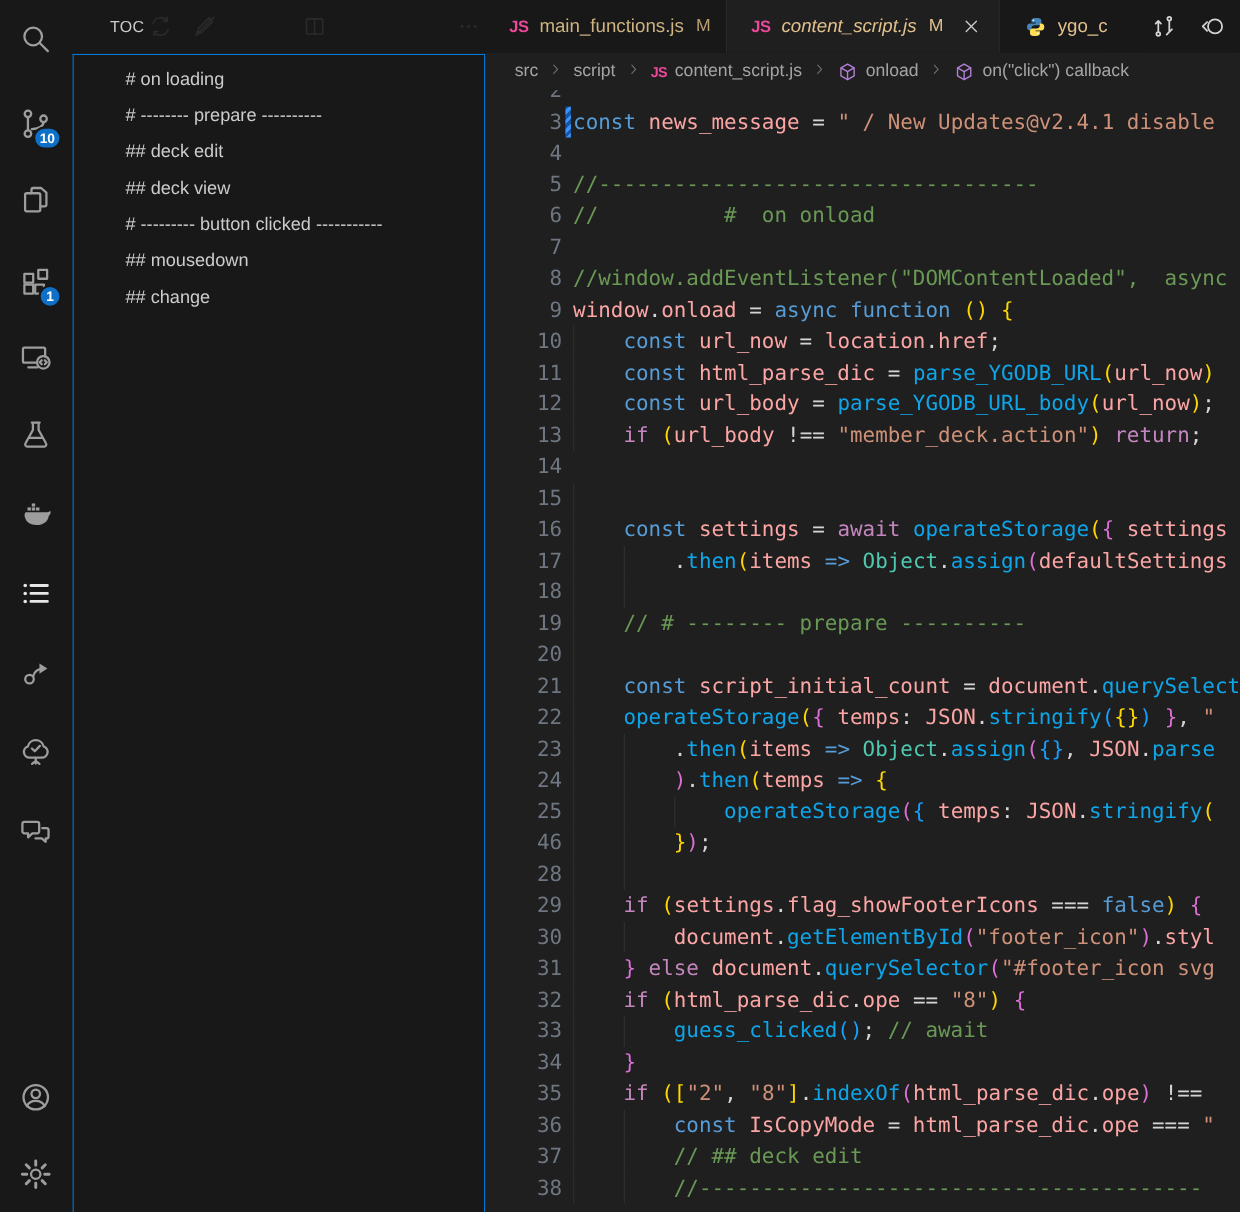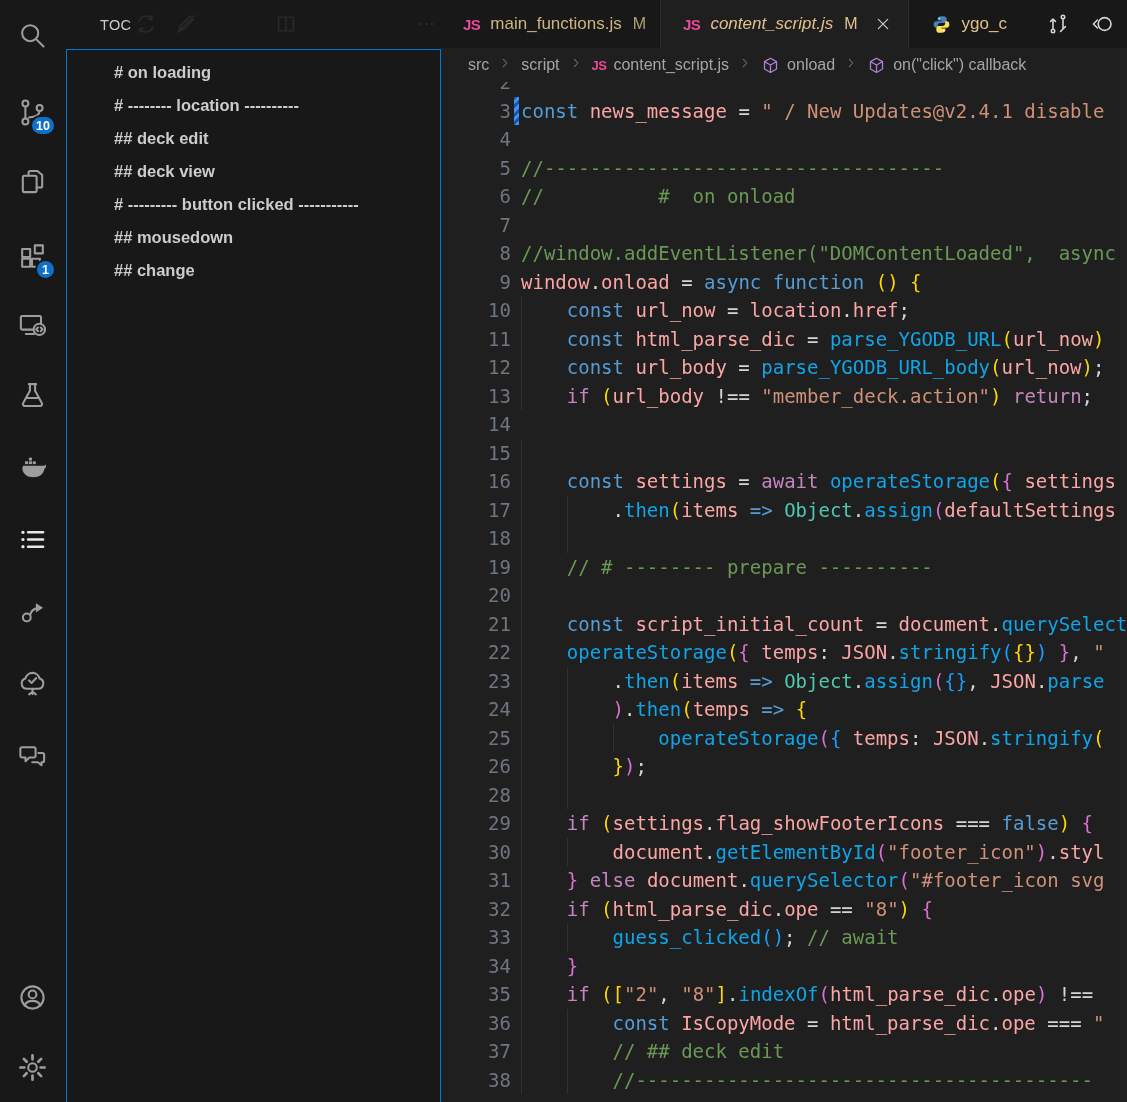--- a/index.html
+++ b/index.html
@@ -16,21 +16,21 @@
     background:#0e70c8; color:#fff; border-radius:11px; font-size:12.5px; font-weight:bold;
     display:flex; align-items:center; justify-content:center; border:2px solid #181818; }
 
   
   #sidebar { position:absolute; left:65px; top:0; width:376px; height:1102px; background:#181818; z-index:4; }
   #sidebar-header { position:relative; height:49px; display:flex; align-items:center; padding-left:35px; }
   #sidebar-title { font-size:14.5px; color:#cccccc; letter-spacing:0.3px; }
   .ghost-action { position:absolute; top:13px; width:24px; height:24px; color:#c5c5c5; opacity:0.10; }
   .ghost-action svg { width:22px; height:22px; }
   #sidebar-body { position:absolute; left:1px; top:49px; width:375px; height:1053px;
-    border:1.5px solid #0078d4; border-bottom:none; background:#181818; overflow:hidden;font-weight:bold; }
+    border:1.5px solid #0078d4; border-bottom:none; background:#181818; overflow:hidden; }
   .toc-item { height:33px; line-height:33px; padding-left:47px; font-size:16.5px; color:#cccccc;
     white-space:nowrap; cursor:pointer; margin-top:0; }
   #toc-list { padding-top:6px; }
 
   
   #editorgroup { position:absolute; left:441px; top:0; width:686px; height:1102px; background:#1f1f1f; }
   #tabbar { position:absolute; left:0; top:0; width:686px; height:48px; background:#181818; display:flex; }
   .tab { position:relative; height:48px; display:flex; align-items:center; padding:0 14px 0 22px;
     background:#181818; border-right:1px solid #2b2b2b; cursor:pointer; flex:0 0 auto; overflow:hidden; }
   .tab.active { background:#1f1f1f; }
@@ -213,21 +213,21 @@
           </svg></div>
         <div class="ghost-action" style="left: 350px;"><svg viewBox="0 0 24 24" fill="none" stroke="currentColor" stroke-width="1.6" stroke-linecap="round" stroke-linejoin="round">
             <circle cx="5.5" cy="12" r="1.4" fill="currentColor" stroke="none"></circle>
             <circle cx="12" cy="12" r="1.4" fill="currentColor" stroke="none"></circle>
             <circle cx="18.5" cy="12" r="1.4" fill="currentColor" stroke="none"></circle>
           </svg></div>
       </div>
     <div id="sidebar-body">
       <div id="toc-list">
           <div class="toc-item"># on loading</div>
-          <div class="toc-item"># -------- location ----------</div>
+          <div class="toc-item"># -------- prepare ----------</div>
           <div class="toc-item">## deck edit</div>
           <div class="toc-item">## deck view</div>
           <div class="toc-item"># --------- button clicked -----------</div>
           <div class="toc-item">## mousedown</div>
           <div class="toc-item">## change</div>
         </div>
     </div>
   </div>
 
   <div id="editorgroup">
@@ -336,21 +336,21 @@
           <div class="row"><div class="gutter">16</div><div class="deco"></div><div class="content" style="padding-left: 4ch;"><div class="guide" style="left: 0ch;"></div><span class="tk-k">const</span><span class="tk-o"> </span><span class="tk-v">settings</span><span class="tk-o"> = </span><span class="tk-c">await</span><span class="tk-o"> </span><span class="tk-f">operateStorage</span><span class="tk-b1">(</span><span class="tk-b2">{</span><span class="tk-o"> </span><span class="tk-v">settings</span></div></div>
           <div class="row"><div class="gutter">17</div><div class="deco"></div><div class="content" style="padding-left: 8ch;"><div class="guide" style="left: 0ch;"></div><div class="guide" style="left: 4ch;"></div><span class="tk-o">.</span><span class="tk-f">then</span><span class="tk-b1">(</span><span class="tk-v">items</span><span class="tk-o"> </span><span class="tk-k">=&gt;</span><span class="tk-o"> </span><span class="tk-t">Object</span><span class="tk-o">.</span><span class="tk-f">assign</span><span class="tk-b2">(</span><span class="tk-v">defaultSettings</span></div></div>
           <div class="row"><div class="gutter">18</div><div class="deco"></div><div class="content" style="padding-left: 8ch;"><div class="guide" style="left: 0ch;"></div><div class="guide" style="left: 4ch;"></div></div></div>
           <div class="row"><div class="gutter">19</div><div class="deco"></div><div class="content" style="padding-left: 4ch;"><div class="guide" style="left: 0ch;"></div><span class="tk-m">// # -------- prepare ----------</span></div></div>
           <div class="row"><div class="gutter">20</div><div class="deco"></div><div class="content" style="padding-left: 4ch;"><div class="guide" style="left: 0ch;"></div></div></div>
           <div class="row"><div class="gutter">21</div><div class="deco"></div><div class="content" style="padding-left: 4ch;"><div class="guide" style="left: 0ch;"></div><span class="tk-k">const</span><span class="tk-o"> </span><span class="tk-v">script_initial_count</span><span class="tk-o"> = </span><span class="tk-v">document</span><span class="tk-o">.</span><span class="tk-f">querySelect</span></div></div>
           <div class="row"><div class="gutter">22</div><div class="deco"></div><div class="content" style="padding-left: 4ch;"><div class="guide" style="left: 0ch;"></div><span class="tk-f">operateStorage</span><span class="tk-b1">(</span><span class="tk-b2">{</span><span class="tk-o"> </span><span class="tk-v">temps</span><span class="tk-o">: </span><span class="tk-v">JSON</span><span class="tk-o">.</span><span class="tk-f">stringify</span><span class="tk-b3">(</span><span class="tk-b1">{}</span><span class="tk-b3">)</span><span class="tk-o"> </span><span class="tk-b2">}</span><span class="tk-o">, </span><span class="tk-s">"</span></div></div>
           <div class="row"><div class="gutter">23</div><div class="deco"></div><div class="content" style="padding-left: 8ch;"><div class="guide" style="left: 0ch;"></div><div class="guide" style="left: 4ch;"></div><span class="tk-o">.</span><span class="tk-f">then</span><span class="tk-b1">(</span><span class="tk-v">items</span><span class="tk-o"> </span><span class="tk-k">=&gt;</span><span class="tk-o"> </span><span class="tk-t">Object</span><span class="tk-o">.</span><span class="tk-f">assign</span><span class="tk-b2">(</span><span class="tk-b3">{}</span><span class="tk-o">, </span><span class="tk-v">JSON</span><span class="tk-o">.</span><span class="tk-f">parse</span></div></div>
           <div class="row"><div class="gutter">24</div><div class="deco"></div><div class="content" style="padding-left: 8ch;"><div class="guide" style="left: 0ch;"></div><div class="guide" style="left: 4ch;"></div><span class="tk-b2">)</span><span class="tk-o">.</span><span class="tk-f">then</span><span class="tk-b1">(</span><span class="tk-v">temps</span><span class="tk-o"> </span><span class="tk-k">=&gt;</span><span class="tk-o"> </span><span class="tk-b1">{</span></div></div>
           <div class="row"><div class="gutter">25</div><div class="deco"></div><div class="content" style="padding-left: 12ch;"><div class="guide" style="left: 0ch;"></div><div class="guide" style="left: 4ch;"></div><div class="guide" style="left: 8ch;"></div><span class="tk-f">operateStorage</span><span class="tk-b2">(</span><span class="tk-b3">{</span><span class="tk-o"> </span><span class="tk-v">temps</span><span class="tk-o">: </span><span class="tk-v">JSON</span><span class="tk-o">.</span><span class="tk-f">stringify</span><span class="tk-b1">(</span></div></div>
-          <div class="row"><div class="gutter">26</div><div class="deco"></div><div class="content" style="padding-left: 8ch;"><div class="guide" style="left: 0ch;"></div><div class="guide" style="left: 4ch;"></div><span class="tk-b1">}</span><span class="tk-b2">)</span><span class="tk-o">;</span></div></div>
+          <div class="row"><div class="gutter">46</div><div class="deco"></div><div class="content" style="padding-left: 8ch;"><div class="guide" style="left: 0ch;"></div><div class="guide" style="left: 4ch;"></div><span class="tk-b1">}</span><span class="tk-b2">)</span><span class="tk-o">;</span></div></div>
           <div class="row"><div class="gutter">28</div><div class="deco"></div><div class="content" style="padding-left: 8ch;"><div class="guide" style="left: 0ch;"></div><div class="guide" style="left: 4ch;"></div></div></div>
           <div class="row"><div class="gutter">29</div><div class="deco"></div><div class="content" style="padding-left: 4ch;"><div class="guide" style="left: 0ch;"></div><span class="tk-c">if</span><span class="tk-o"> </span><span class="tk-b1">(</span><span class="tk-v">settings</span><span class="tk-o">.</span><span class="tk-v">flag_showFooterIcons</span><span class="tk-o"> === </span><span class="tk-k">false</span><span class="tk-b1">)</span><span class="tk-o"> </span><span class="tk-b2">{</span></div></div>
           <div class="row"><div class="gutter">30</div><div class="deco"></div><div class="content" style="padding-left: 8ch;"><div class="guide" style="left: 0ch;"></div><div class="guide" style="left: 4ch;"></div><span class="tk-v">document</span><span class="tk-o">.</span><span class="tk-f">getElementById</span><span class="tk-b2">(</span><span class="tk-s">"footer_icon"</span><span class="tk-b2">)</span><span class="tk-o">.</span><span class="tk-v">styl</span></div></div>
           <div class="row"><div class="gutter">31</div><div class="deco"></div><div class="content" style="padding-left: 4ch;"><div class="guide" style="left: 0ch;"></div><span class="tk-b2">}</span><span class="tk-o"> </span><span class="tk-c">else</span><span class="tk-o"> </span><span class="tk-v">document</span><span class="tk-o">.</span><span class="tk-f">querySelector</span><span class="tk-b2">(</span><span class="tk-s">"#footer_icon svg</span></div></div>
           <div class="row"><div class="gutter">32</div><div class="deco"></div><div class="content" style="padding-left: 4ch;"><div class="guide" style="left: 0ch;"></div><span class="tk-c">if</span><span class="tk-o"> </span><span class="tk-b1">(</span><span class="tk-v">html_parse_dic</span><span class="tk-o">.</span><span class="tk-v">ope</span><span class="tk-o"> == </span><span class="tk-s">"8"</span><span class="tk-b1">)</span><span class="tk-o"> </span><span class="tk-b2">{</span></div></div>
           <div class="row"><div class="gutter">33</div><div class="deco"></div><div class="content" style="padding-left: 8ch;"><div class="guide" style="left: 0ch;"></div><div class="guide" style="left: 4ch;"></div><span class="tk-f">guess_clicked</span><span class="tk-b3">()</span><span class="tk-o">; </span><span class="tk-m">// await</span></div></div>
           <div class="row"><div class="gutter">34</div><div class="deco"></div><div class="content" style="padding-left: 4ch;"><div class="guide" style="left: 0ch;"></div><span class="tk-b2">}</span></div></div>
           <div class="row"><div class="gutter">35</div><div class="deco"></div><div class="content" style="padding-left: 4ch;"><div class="guide" style="left: 0ch;"></div><span class="tk-c">if</span><span class="tk-o"> </span><span class="tk-b1">(</span><span class="tk-b1">[</span><span class="tk-s">"2"</span><span class="tk-o">, </span><span class="tk-s">"8"</span><span class="tk-b1">]</span><span class="tk-o">.</span><span class="tk-f">indexOf</span><span class="tk-b2">(</span><span class="tk-v">html_parse_dic</span><span class="tk-o">.</span><span class="tk-v">ope</span><span class="tk-b2">)</span><span class="tk-o"> !==</span></div></div>
           <div class="row"><div class="gutter">36</div><div class="deco"></div><div class="content" style="padding-left: 8ch;"><div class="guide" style="left: 0ch;"></div><div class="guide" style="left: 4ch;"></div><span class="tk-k">const</span><span class="tk-o"> </span><span class="tk-v">IsCopyMode</span><span class="tk-o"> = </span><span class="tk-v">html_parse_dic</span><span class="tk-o">.</span><span class="tk-v">ope</span><span class="tk-o"> === </span><span class="tk-s">"</span></div></div>
           <div class="row"><div class="gutter">37</div><div class="deco"></div><div class="content" style="padding-left: 8ch;"><div class="guide" style="left: 0ch;"></div><div class="guide" style="left: 4ch;"></div><span class="tk-m">// ## deck edit</span></div></div>

